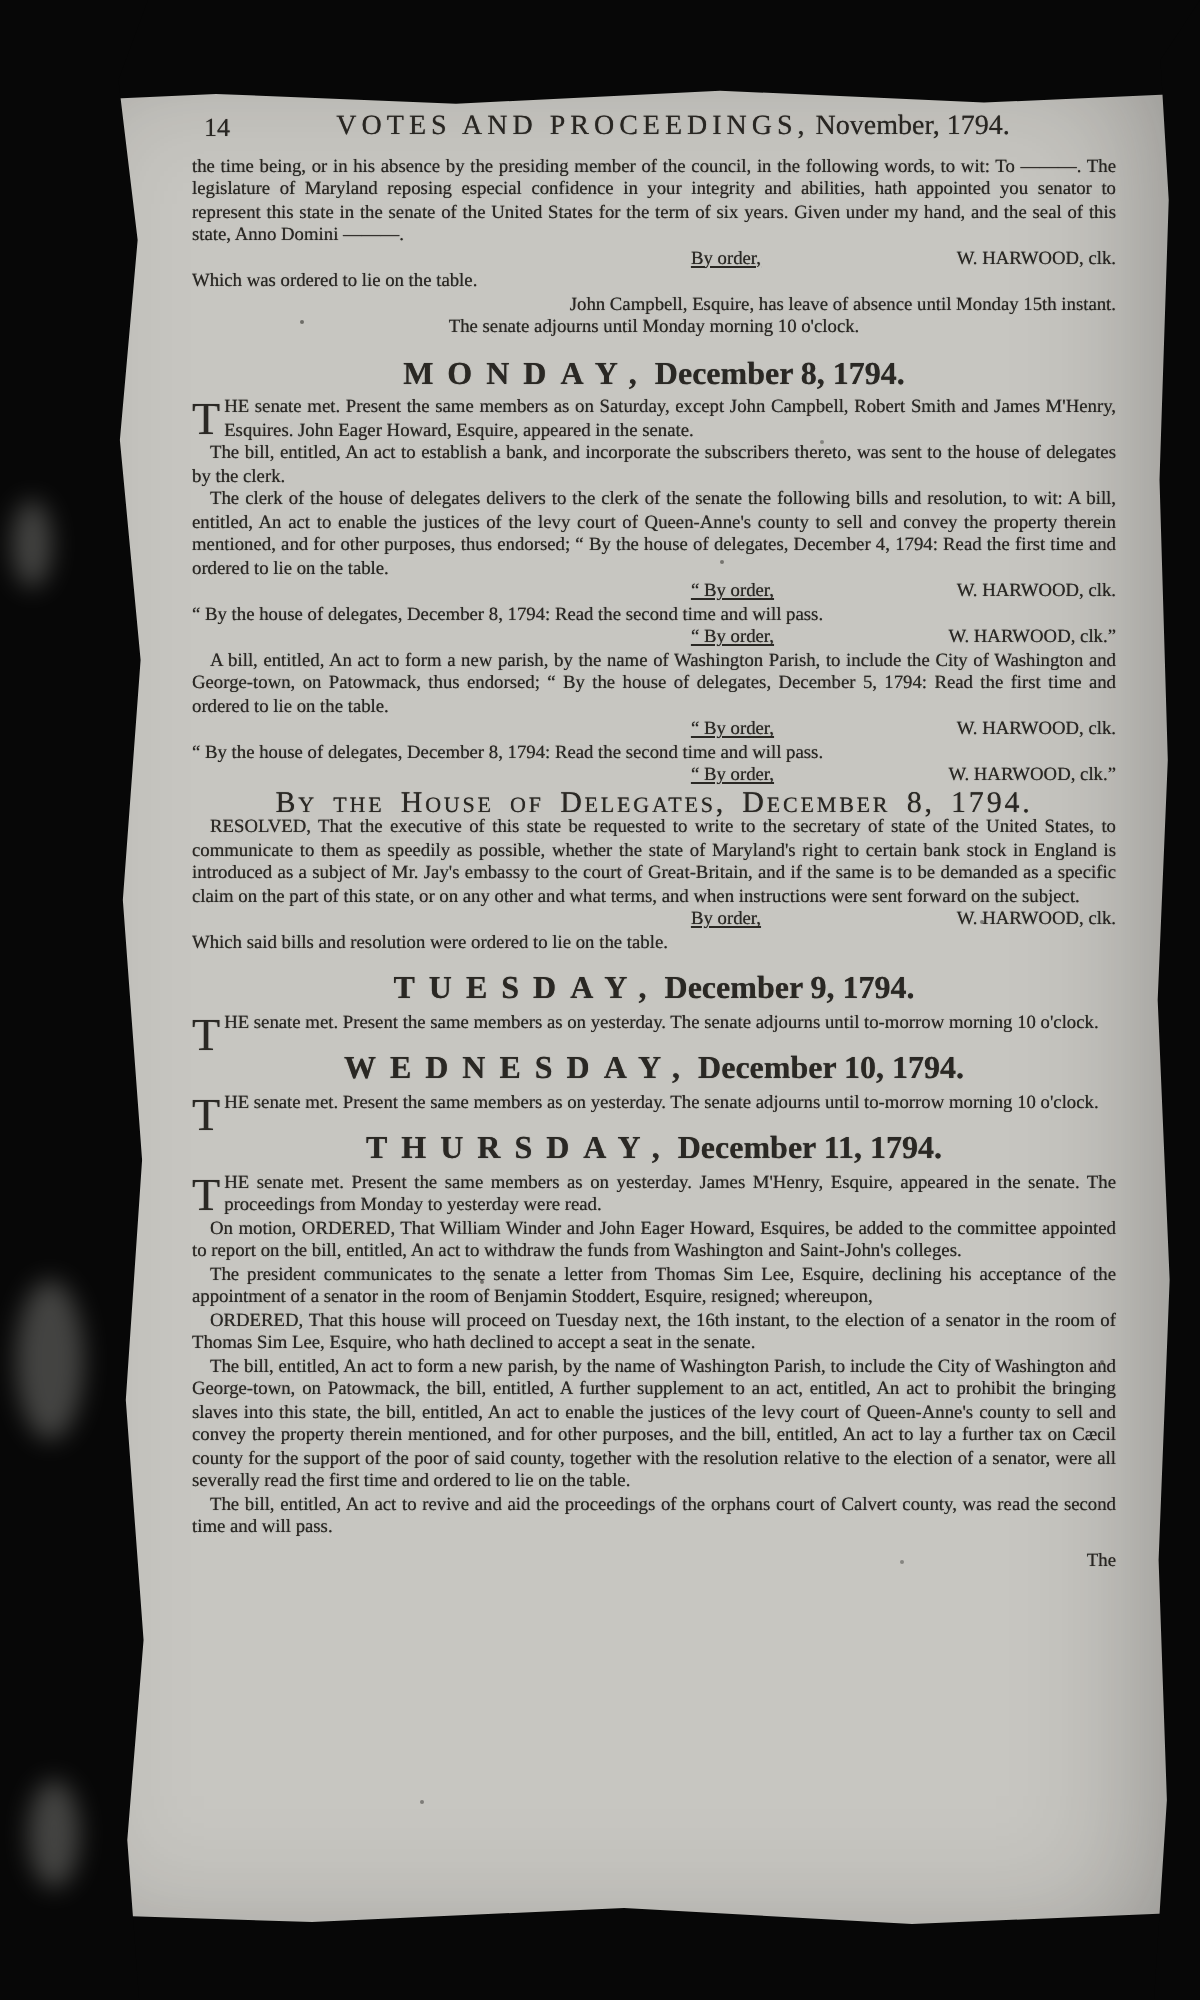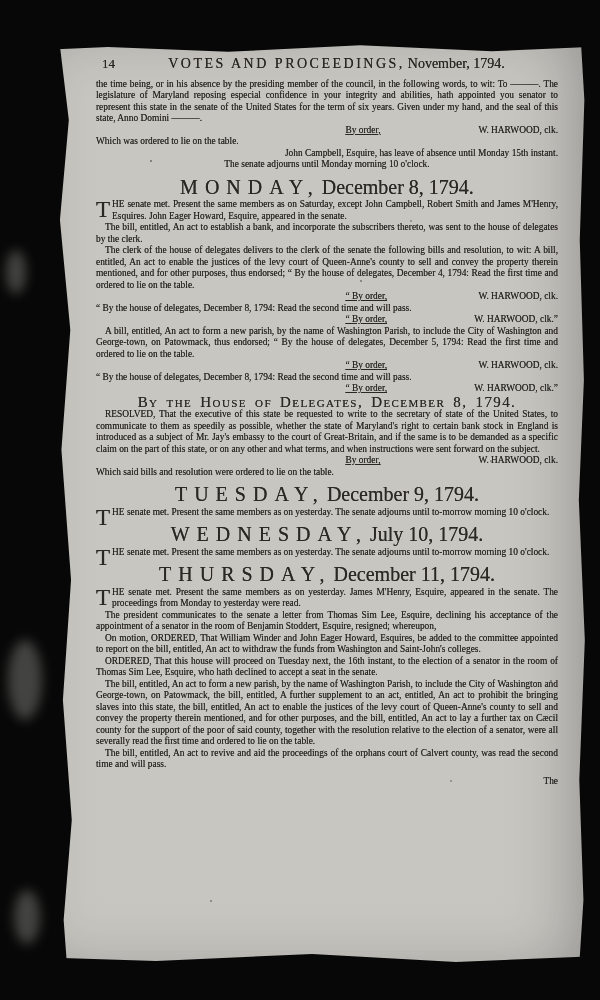--- a/index.html
+++ b/index.html
@@ -47,21 +47,21 @@
   .header-date { margin-left:3px; }
 
   .para { text-align:justify; text-indent:9px; }
   .para.noindent { text-indent:0; }
   .line-left { text-align:left; }
   .line-indent { text-align:right; text-indent:9px; }
   .line-center { text-align:center; }
   .byorder { display:flex; }
   .bo-left { margin-left:54%;text-decoration:underline; }
   .bo-right { margin-left:auto; }
-  .day-heading { text-align:center; font-size:20px; font-weight:normal;
+  .day-heading { text-align:center; font-size:16px; font-weight:bold;
     margin:11px 0 6px; white-space:nowrap; }
   .day-heading .day { letter-spacing:7px; }
   .day-heading .date { margin-left:2px; }
   .center-heading { text-align:center; font-variant:small-caps;
     letter-spacing:1.4px; word-spacing:3px; font-size:15px; margin:2px 0 1px; }
   .dropcap-para { text-align:justify; }
   .dropcap { float:left; font-size:23px; line-height:19px; padding:1px 2px 0 0; }
   .catchword { text-align:right; margin-top:5px; }
 </style>
 </head>
@@ -136,29 +136,29 @@
     <span class="bo-left">By order,</span>
     <span class="bo-right">W. HARWOOD, clk.</span>
   </div>
 
   <div class="line-left">Which said bills and resolution were ordered to lie on the table.</div>
 
   <h2 class="day-heading"><span class="day">TUESDAY,</span><span class="date">December 9, 1794.</span></h2>
 
   <p class="dropcap-para"><span class="dropcap">T</span><span>HE senate met.  Present the same members as on yesterday.  The senate adjourns until to-morrow morning 10 o'clock.</span></p>
 
-  <h2 class="day-heading"><span class="day">WEDNESDAY,</span><span class="date">July 10, 1794.</span></h2>
+  <h2 class="day-heading"><span class="day">WEDNESDAY,</span><span class="date">December 10, 1794.</span></h2>
 
   <p class="dropcap-para"><span class="dropcap">T</span><span>HE senate met.  Present the same members as on yesterday.  The senate adjourns until to-morrow morning 10 o'clock.</span></p>
 
   <h2 class="day-heading"><span class="day">THURSDAY,</span><span class="date">December 11, 1794.</span></h2>
 
   <p class="dropcap-para"><span class="dropcap">T</span><span>HE senate met.  Present the same members as on yesterday.  James M'Henry, Esquire, appeared in the senate.  The proceedings from Monday to yesterday were read.</span></p>
 
+  <p class="para">On motion, ORDERED, That William Winder and John Eager Howard, Esquires, be added to the committee appointed to report on the bill, entitled, An act to withdraw the funds from Washington and Saint-John's colleges.</p>
   <p class="para">The president communicates to the senate a letter from Thomas Sim Lee, Esquire, declining his acceptance of the appointment of a senator in the room of Benjamin Stoddert, Esquire, resigned; whereupon,</p>
-  <p class="para">On motion, ORDERED, That William Winder and John Eager Howard, Esquires, be added to the committee appointed to report on the bill, entitled, An act to withdraw the funds from Washington and Saint-John's colleges.</p>
   <p class="para">ORDERED, That this house will proceed on Tuesday next, the 16th instant, to the election of a senator in the room of Thomas Sim Lee, Esquire, who hath declined to accept a seat in the senate.</p>
   <p class="para">The bill, entitled, An act to form a new parish, by the name of Washington Parish, to include the City of Washington and George-town, on Patowmack, the bill, entitled, A further supplement to an act, entitled, An act to prohibit the bringing slaves into this state, the bill, entitled, An act to enable the justices of the levy court of Queen-Anne's county to sell and convey the property therein mentioned, and for other purposes, and the bill, entitled, An act to lay a further tax on Cæcil county for the support of the poor of said county, together with the resolution relative to the election of a senator, were all severally read the first time and ordered to lie on the table.</p>
   <p class="para">The bill, entitled, An act to revive and aid the proceedings of the orphans court of Calvert county, was read the second time and will pass.</p>
 
   <div class="catchword">The</div>
 
 </div>
 
 </body></html>

